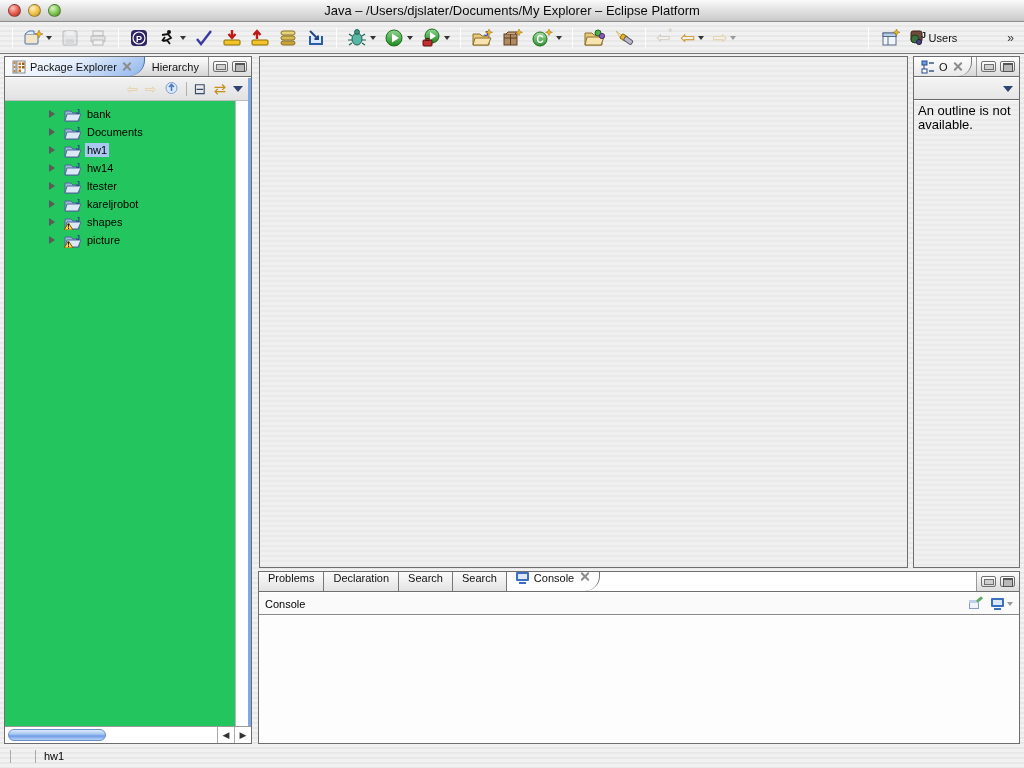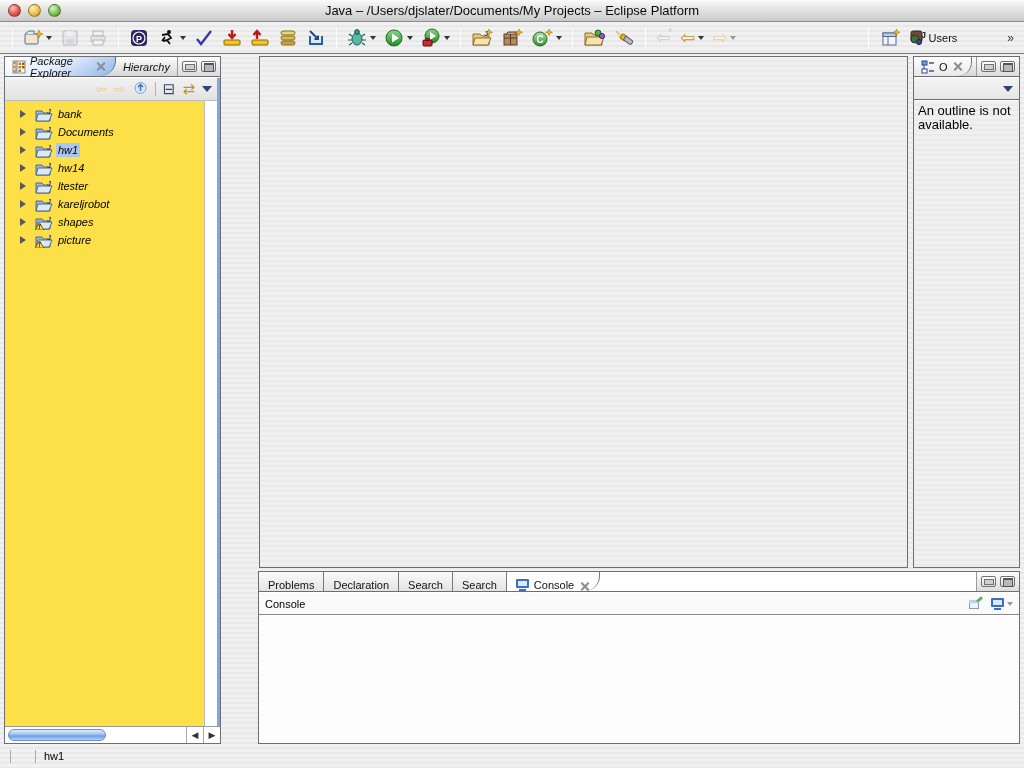--- a/index.html
+++ b/index.html
@@ -53,28 +53,28 @@
   .xicon::before { transform:rotate(45deg); }
   .xicon::after { transform:rotate(-45deg); }
   .mmbox { margin-left:auto; display:flex; align-items:center; gap:4px; padding:0 4px;
     background:linear-gradient(#fdfdfd,#dcdcdc); border-left:1px solid #999; }
   .mm { width:15px; height:11px; border:1px solid #707070; border-radius:2px;
     background:linear-gradient(#ffffff,#dadada); }
   .mm.min::after { content:""; display:block; width:8px; height:4px; border:1px solid #707070; background:#cfcfcf; margin:2px auto 0; }
   .mm.max::after { content:""; display:block; width:8px; height:6px; border:1px solid #555; border-top:2px solid #555; background:#b8b8b8; margin:1px auto 0; }
 
   
-  #pkg { left:4px; top:2px; width:217px; height:688px;font-style:italic; }
+  #pkg { left:4px; top:2px; width:248px; height:688px; }
   #pkg .viewbar { position:absolute; left:0; right:0; top:21px; height:23px;
     background:linear-gradient(#f2f2f2,#e2e2e2); border-bottom:1px solid #bdbdbd;
     display:flex; align-items:center; justify-content:flex-end; padding-right:8px; gap:7px; }
   .vb-glyph { font-size:14px; line-height:14px; }
   .vb-sep { width:1px; height:14px; background:#b0b0b0; }
   .menu-arrow { width:0; height:0; border-left:5px solid transparent; border-right:5px solid transparent; border-top:6px solid #2e4472; }
-  #pkg .tree { position:absolute; left:0; top:44px; right:16px; bottom:17px; background:#fde047; padding-top:4px; overflow:hidden; }
+  #pkg .tree { position:absolute; left:0; top:44px; right:16px; bottom:17px; background:#22c55e; padding-top:4px; overflow:hidden;padding-left:29px; }
   .trow { display:flex; align-items:center; height:18px; padding-left:15px; }
   .expander { width:0; height:0; border-top:4px solid transparent; border-bottom:4px solid transparent;
     border-left:6px solid #5a5a5a; margin-right:9px; }
   .ficon { width:18px; height:15px; margin-right:3px; position:relative; flex:none; }
   .ficon svg { display:block; }
   .ficon .warnover { display:none; }
   .trow.warning .warnover { display:block; }
   .tlabel { font-size:11px; color:#000; padding:1px 2px; white-space:nowrap; }
   .trow.selected .tlabel { background:#a9c7f0; }
   .vtrack { position:absolute; top:44px; right:3px; width:13px; bottom:17px; background:#fff; border-left:1px solid #b8b8b8; }
@@ -92,21 +92,21 @@
   
   #outline { left:913px; top:2px; width:107px; height:512px; }
   #outline .viewbar { position:absolute; left:0; right:0; top:21px; height:22px;
     background:linear-gradient(#f4f4f4,#e6e6e6); border-bottom:1px solid #6a6a6a;
     display:flex; align-items:center; justify-content:flex-end; padding-right:6px; }
   #outline .msg { position:absolute; left:0; right:0; top:44px; bottom:0; padding:3px 4px; font-size:13px; line-height:14px; color:#000; }
 
   
   #bottom { left:258px; top:517px; width:762px; height:173px; }
   #bottom .tabrow { background:transparent; border-bottom:1px solid #6e6e6e; }
-  .btab { display:flex; align-items:flex-end; font-size:11px; color:#111; padding:0 9px;
+  .btab { display:flex; align-items:flex-start; font-size:11px; color:#111; padding:0 9px;
     background:linear-gradient(#fbfbfb,#e3e3e3); border-right:1px solid #777; }
   .btab:first-child { border-left:none; }
   .btab .btab-icon { display:none; margin-right:4px; }
   .btab .btab-close { display:none; }
   .btab.active { background:#fdfdfd; border-right:1px solid #777; border-bottom-right-radius:15px; padding-right:10px; }
   .btab.active .btab-icon { display:inline-flex; }
   .btab.active .btab-close { display:inline-block; }
   .chead { position:absolute; left:0; right:0; top:21px; height:22px; background:#fafafa;
     border-bottom:1px solid #8a8a8a; display:flex; align-items:center; padding:0 6px; }
   .chead .clabel { font-size:11px; color:#000; }
@@ -135,21 +135,21 @@
 </style>
 </head>
 <body>
 
 <div class="titlebar pinstripe">
   <div class="lights">
     <span class="light red"></span>
     <span class="light yellow"></span>
     <span class="light green"></span>
   </div>
-  <div class="title-text">Java – /Users/djslater/Documents/My Projects – Eclipse Platform</div>
+  <div class="title-text">Java – /Users/djslater/Documents/My Explorer – Eclipse Platform</div>
 </div>
 
 <div class="toolbar pinstripe">
   <div class="tsep"></div>
 
   <div class="tbtn">
     <svg width="20" height="20" viewBox="0 0 20 20">
       <rect x="2" y="6" width="13" height="10" rx="1" fill="#f3e6c8" stroke="#4a6fa5"></rect>
       <path d="M2 6 l4 -3 h5 v3" fill="#dfeefb" stroke="#4a6fa5"></path>
       <polygon points="16,2 17.3,5 20,6 17.3,7 16,10 14.7,7 12,6 14.7,5" fill="#f0b429" stroke="#8a6d00" stroke-width=".5"></polygon>

